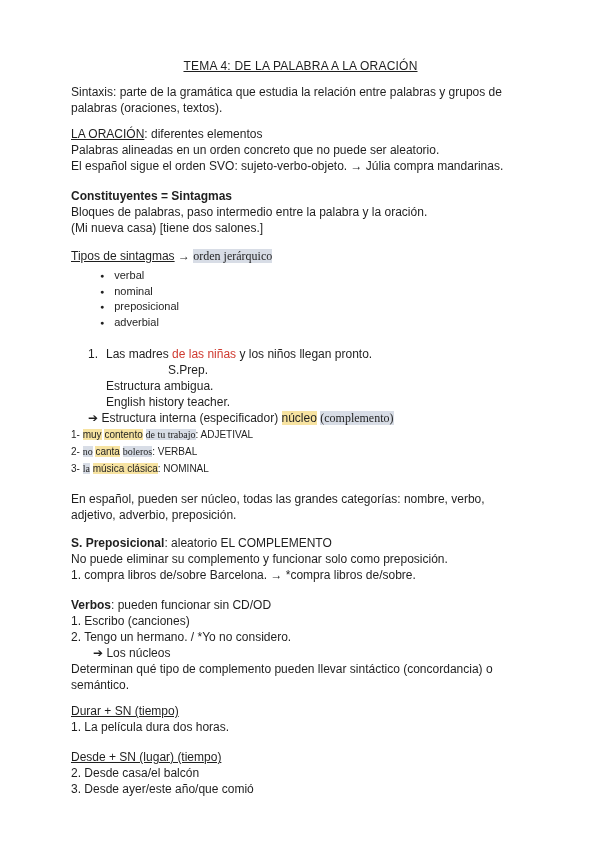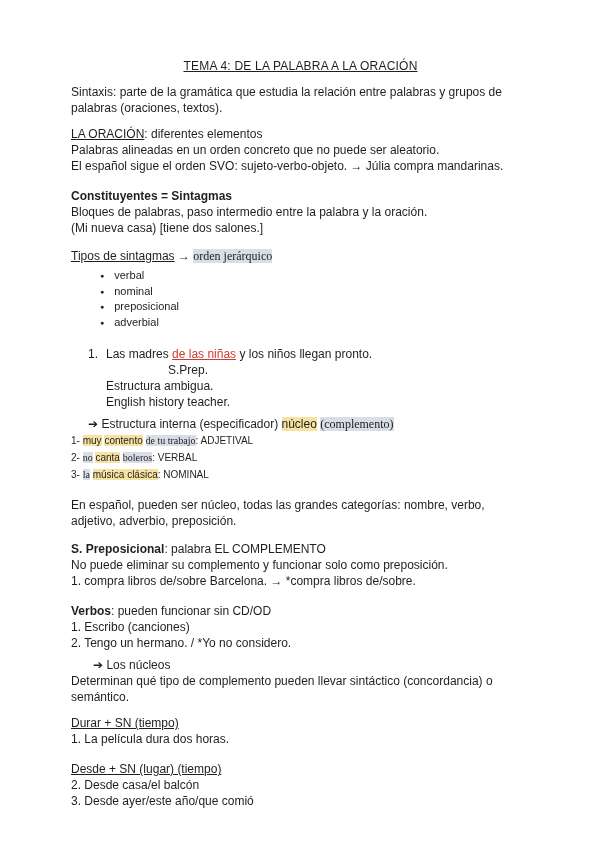--- a/index.html
+++ b/index.html
@@ -8,24 +8,24 @@
     font-family:"Liberation Sans","DejaVu Sans",sans-serif;
     color:var(--text,#1f1f1f);
     -webkit-font-smoothing:antialiased;
   }
   .page { width:600px; height:848px; background:#fff; padding:58px 70px 0 71px; overflow:hidden; }
   .line { font-size:12px; line-height:16px; white-space:normal; }
   .line17 { font-size:10px; line-height:17px; }
   .title { font-size:12px; line-height:16px; text-align:center; margin-bottom:10px; letter-spacing:.2px; }
   .u { text-decoration:underline; }
   .b { font-weight:bold; }
-  .red { color:var(--red-text,#d0342c); text-decoration:underline; }
+  .red { color:var(--red-text,#d0342c); }
   .hl-y { background:var(--highlight-yellow,#f7e3a1); }
   .hl-g { background:var(--highlight-gray,#d8dde6);font-family:Liberation Serif, serif; }
-  .gap6 { margin-top:6px; }
+  .gap6 { }
   .gap10 { margin-top:10px; }
   .gap12 { margin-top:12px; }
   .gap14 { margin-top:14px; }
   .gap16 { margin-top:16px; }
   .bullets { list-style:none; margin-top:4px; }
   .bullets li { font-size:11px; line-height:14.5px; padding-left:29px; }
   .dot { font-size:7px; margin-right:10px; vertical-align:1px; }
   .ex-row { display:flex; padding-left:17px; }
   .num { width:18px; flex:none; }
   .sprep { padding-left:97px; }
@@ -91,21 +91,21 @@
     <span class="hl-g">boleros</span><span>: VERBAL</span>
   </p>
   <p class="line17">
     <span>3-</span>
     <span class="hl-g">la</span>
     <span class="hl-y">música clásica</span><span>: NOMINAL</span>
   </p>
 
   <p class="line gap14">En español, pueden ser núcleo, todas las grandes categorías: nombre, verbo, adjetivo, adverbio, preposición.</p>
 
-  <p class="line gap12"><span class="b">S. Preposicional</span><span>: palabra EL COMPLEMENTO</span></p>
+  <p class="line gap12"><span class="b">S. Preposicional</span><span>: aleatorio EL COMPLEMENTO</span></p>
   <p class="line">No puede eliminar su complemento y funcionar solo como preposición.</p>
   <p class="line">1. compra libros de/sobre Barcelona. → *compra libros de/sobre.</p>
 
   <p class="line gap14"><span class="b">Verbos</span><span>: pueden funcionar sin CD/OD</span></p>
   <p class="line">1. Escribo (canciones)</p>
   <p class="line">2. Tengo un hermano. / *Yo no considero.</p>
 
   <p class="line gap6 ind22">
     <span>➔</span>
     <span>Los núcleos</span>

